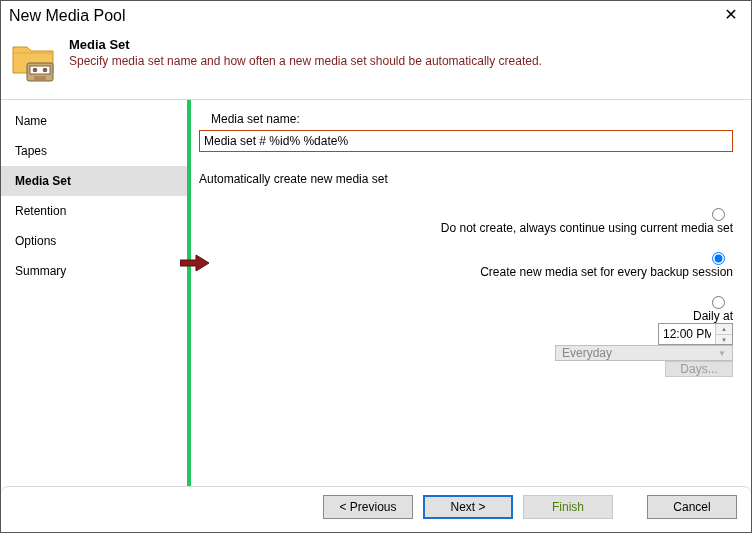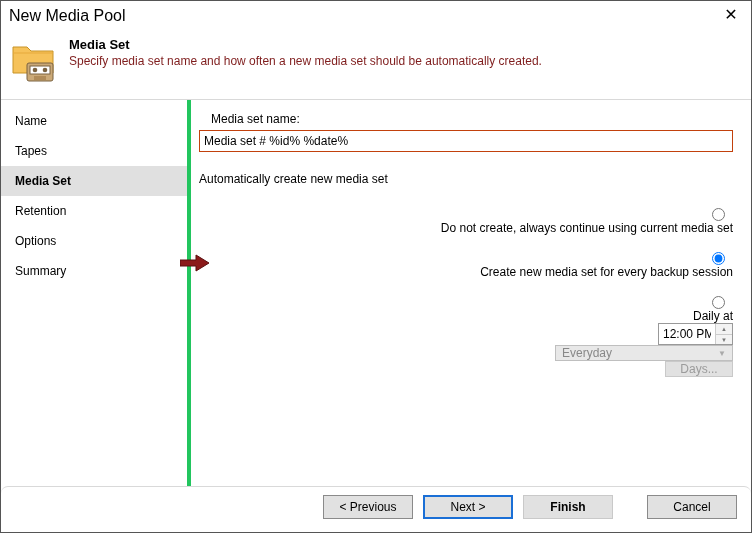--- a/index.html
+++ b/index.html
@@ -218,23 +218,22 @@
     display: inline-flex;
     align-items: center;
     justify-content: center;
     font-size: 12px;
     cursor: default;
   }
   .footer .btn.primary {
     border: 2px solid #1a6fd6;
   }
   .footer .btn.disabled {
-    color: #000000;
+    color: #4d7c0f;
     border-color: #c9c9c9;
-    font-weight: bold;
   }
   .footer .gap { width: 14px; }
 </style>
 </head>
 <body>
 
 <div class="titlebar">
   <span class="title">New Media Pool</span>
   <div class="close">
     <span>✕</span>

